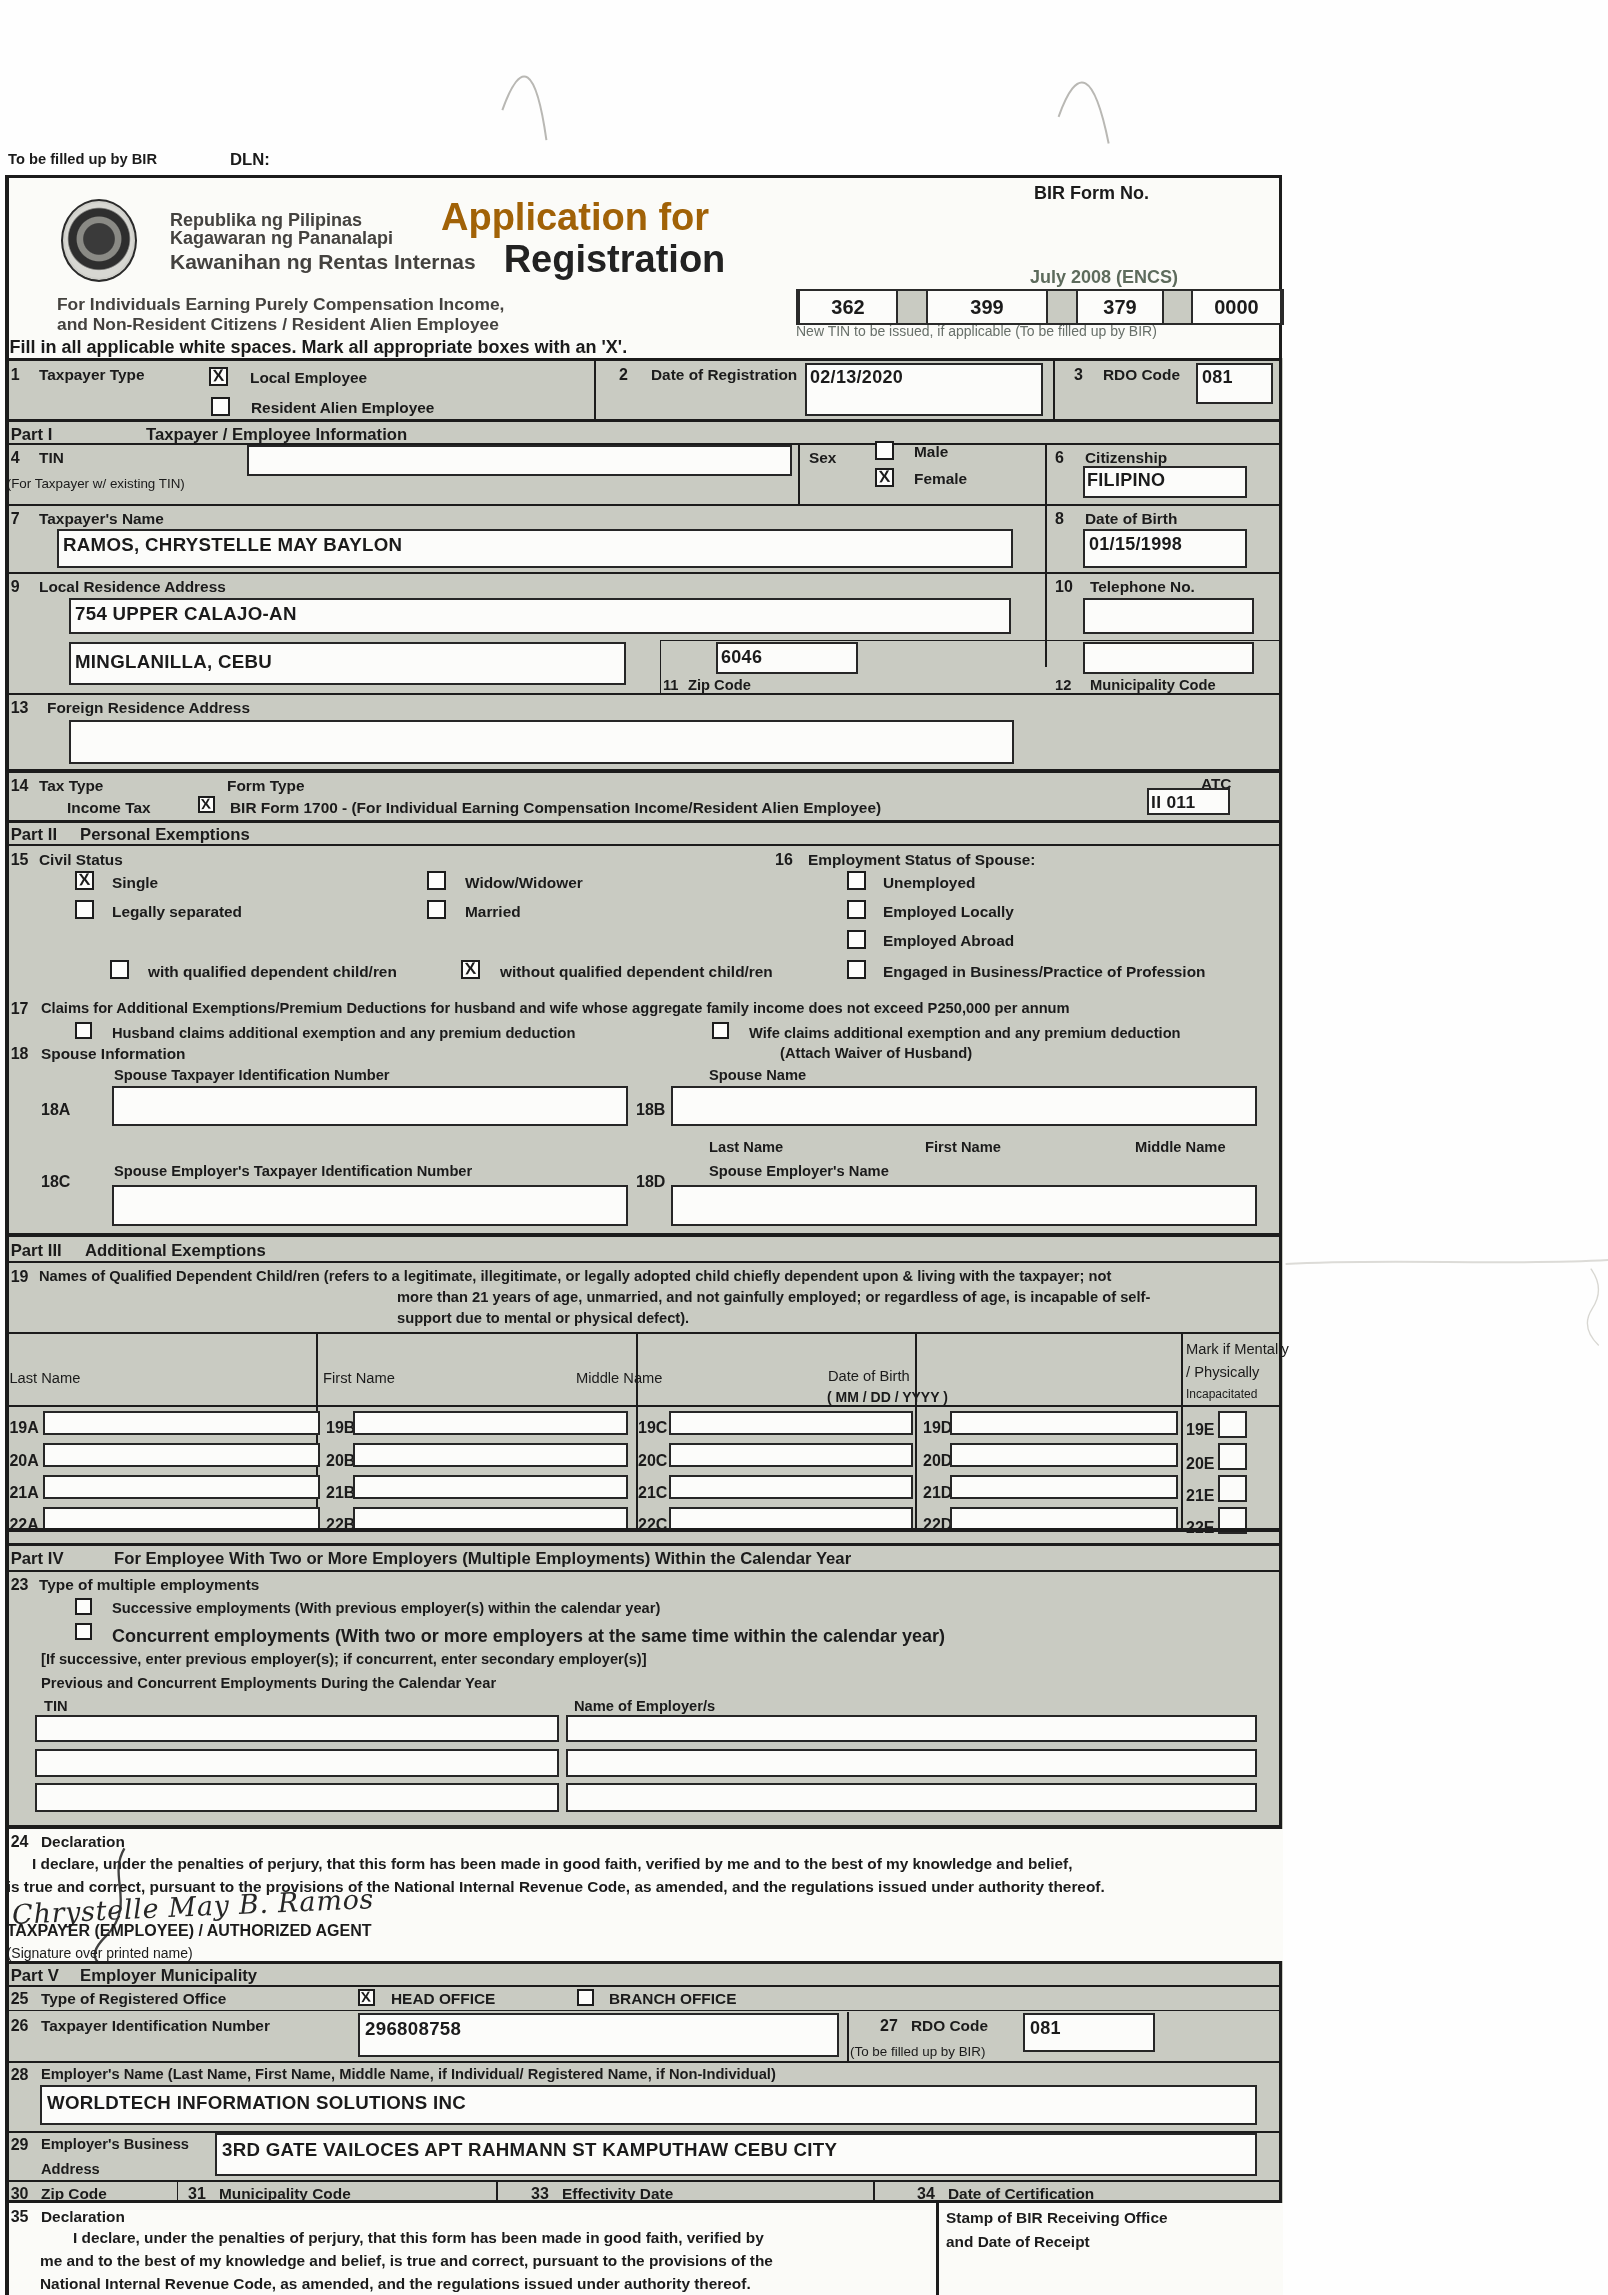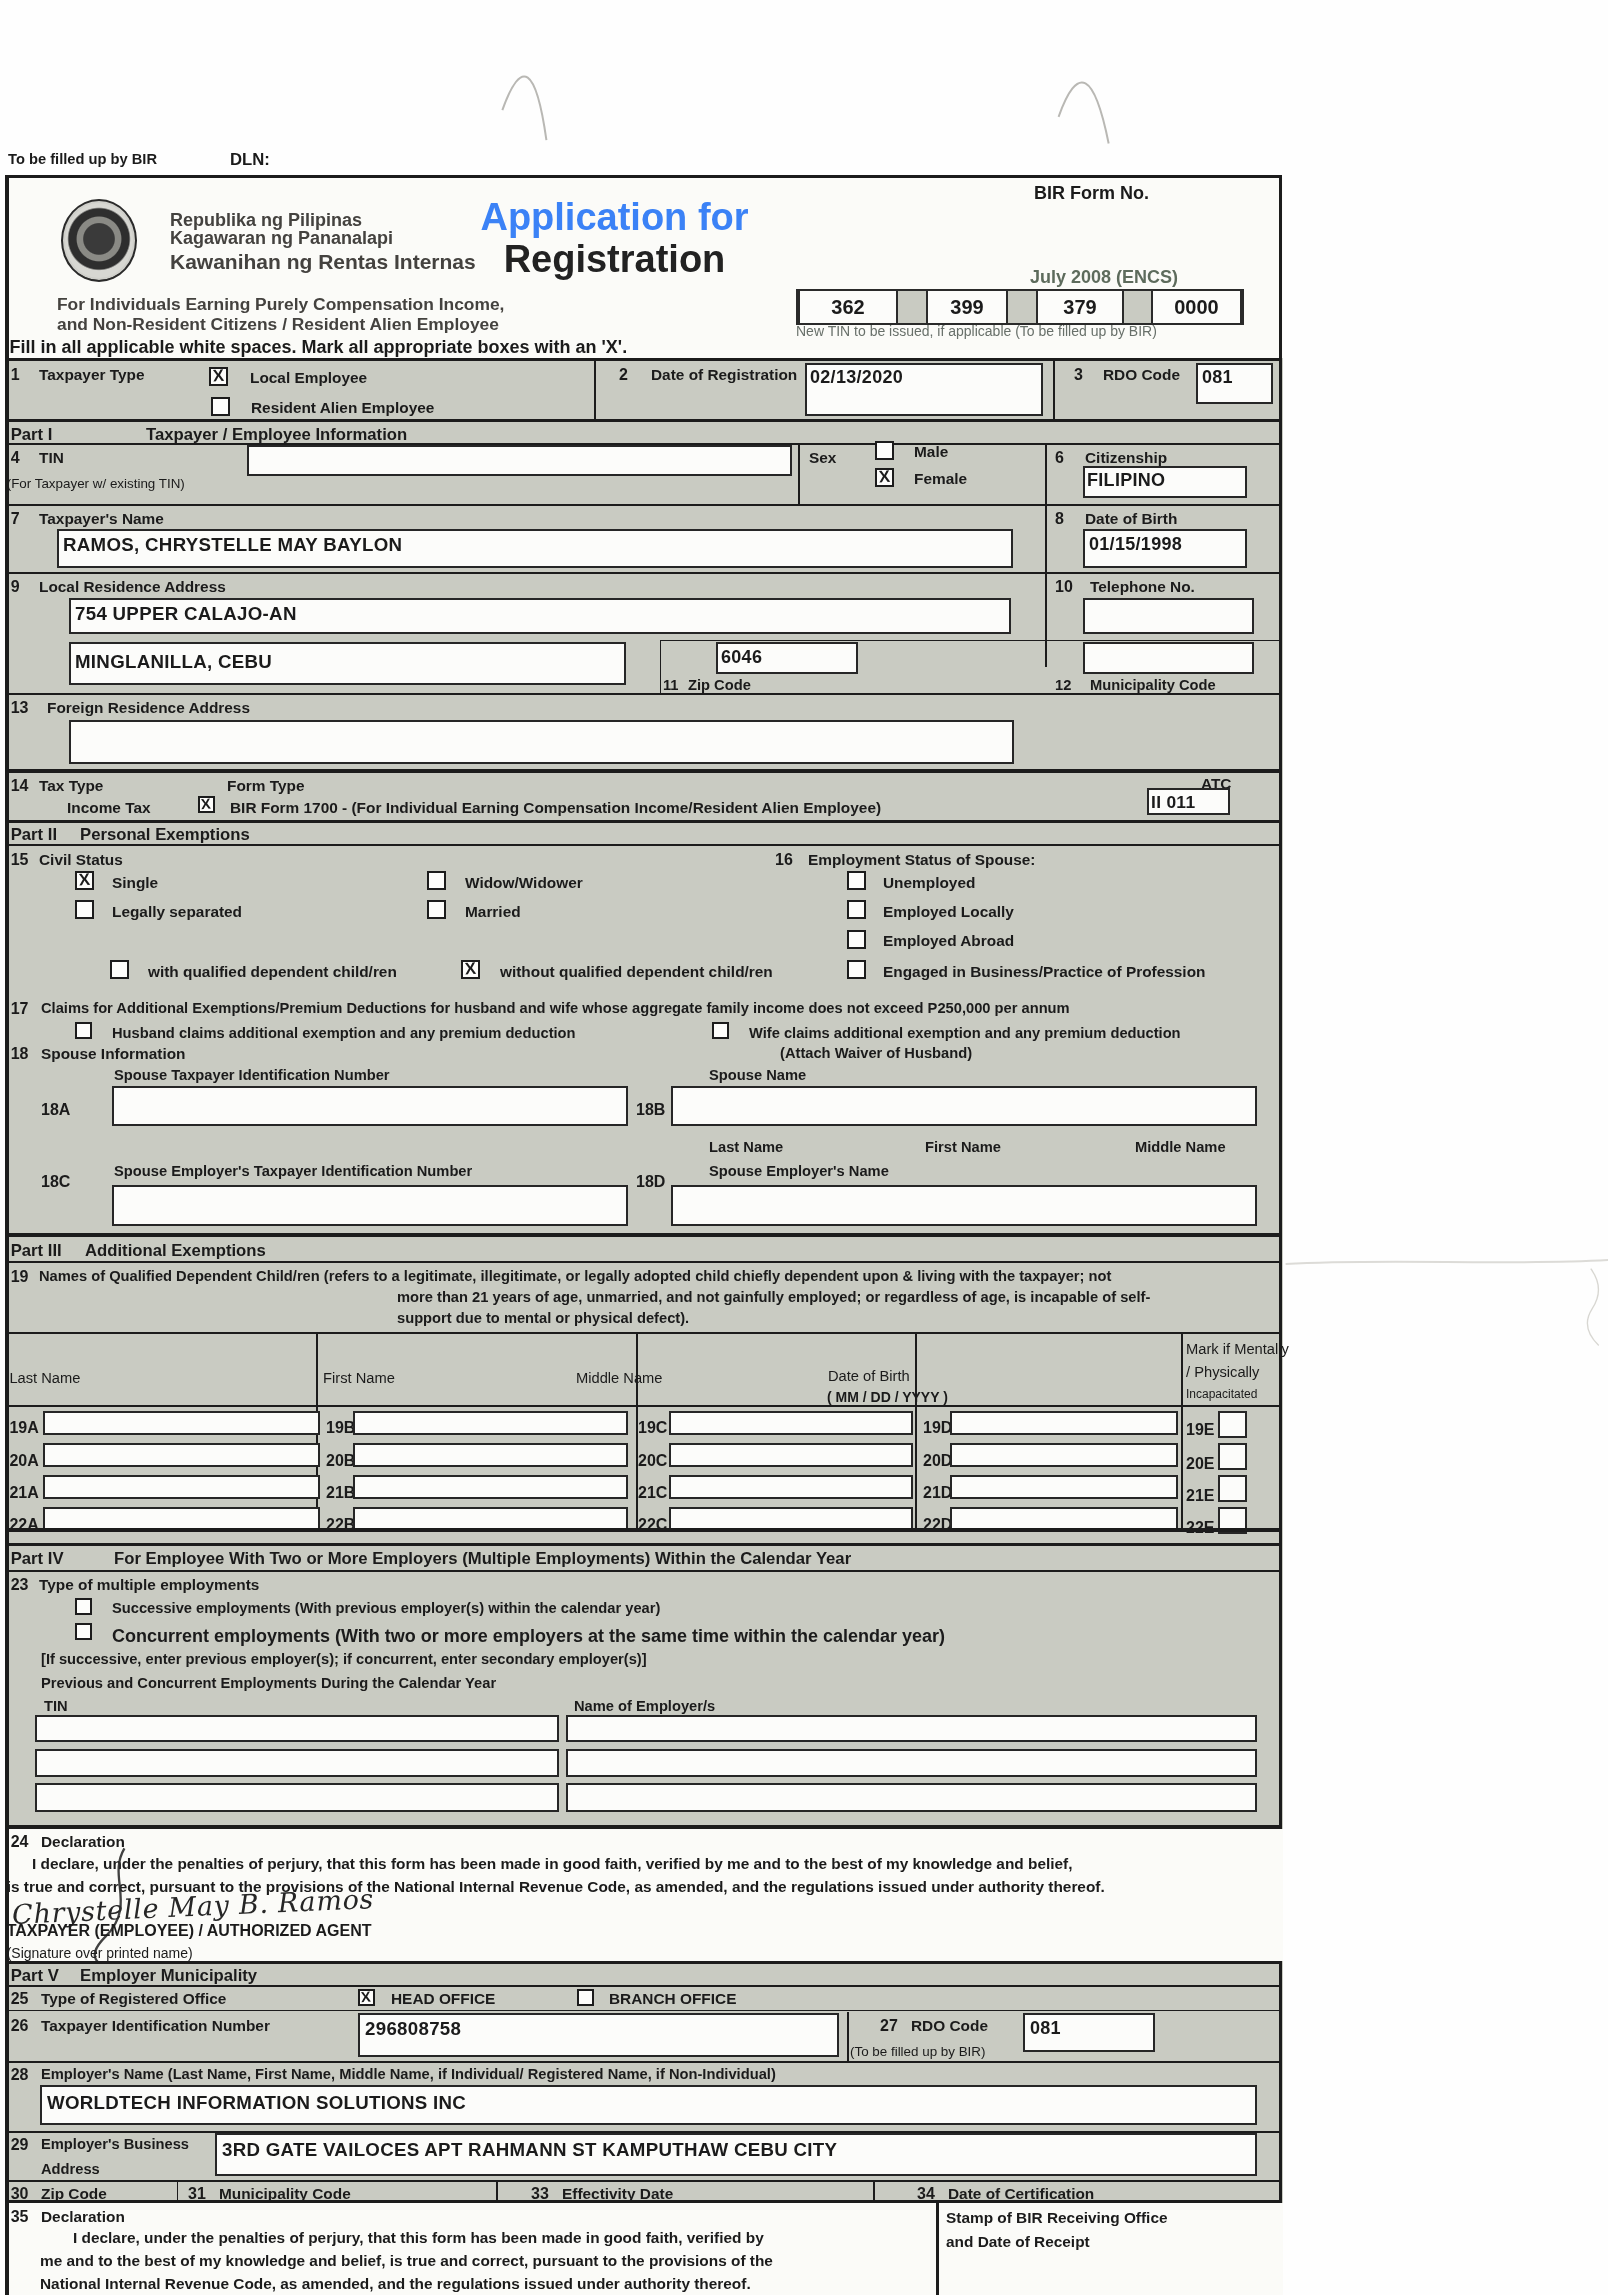--- a/index.html
+++ b/index.html
@@ -52,30 +52,30 @@
   <div class="t" style="left:230px;top:150px;font-size:16.7px">DLN:</div>
 
   <div class="bl" style="left:5.3px;top:175px;width:1277px;height:2.7px"></div>
   <div class="bl" style="left:5.3px;top:175px;width:3.3px;height:2121px"></div>
   <div class="bl" style="left:1279px;top:175px;width:3.3px;height:2121px"></div>
 
   <div id="seal"></div>
   <div class="t hdrsub" style="left:170px;top:210px;font-size:18px">Republika ng Pilipinas</div>
   <div class="t hdrsub" style="left:170px;top:228px;font-size:18px">Kagawaran ng Pananalapi</div>
   <div class="t hdrsub" style="left:170px;top:250px;font-size:21px">Kawanihan ng Rentas Internas</div>
-  <div class="t" style="left:441px;top:196px;width:347px;text-align:center;font-size:38px;color:#3b82f6">Application for</div>
+  <div class="t" style="left:441px;top:196px;width:347px;text-align:left;font-size:38px;color:#a16207">Application for</div>
   <div class="t" style="left:441px;top:238px;width:347px;text-align:center;font-size:38px;color:#222">Registration</div>
   <div class="t hdrsub" style="left:57px;top:294px;font-size:17.4px">For Individuals Earning Purely Compensation Income,</div>
   <div class="t hdrsub" style="left:57px;top:314px;font-size:17.4px">and Non-Resident Citizens / Resident Alien Employee</div>
   <div class="t" style="left:1034px;top:183px;font-size:18px">BIR Form No.</div>
   <div class="t" style="left:1030px;top:267px;font-size:18px;color:#5d6b5c">July 2008 (ENCS)</div>
   <div id="tinstrip">
     <div class="cell" style="width:100px">362</div>
     <div class="gap" style="width:28px"></div>
-    <div class="cell" style="width:82px">399</div>
+    <div class="cell" style="width:122px">399</div>
     <div class="gap" style="width:28px"></div>
     <div class="cell" style="width:88px">379</div>
     <div class="gap" style="width:27px"></div>
     <div class="cell" style="width:91px">0000</div>
   </div>
   <div class="small" style="left:796px;top:323px;color:#68706a;font-size:14px">New TIN to be issued, if applicable (To be filled up by BIR)</div>
 
   <div class="t" style="left:9.4px;top:337px;font-size:18px">Fill in all applicable white spaces. Mark all appropriate boxes with an 'X'.</div>
   <div class="bl" style="left:5.3px;top:358px;width:1277px;height:3.3px"></div>
 

